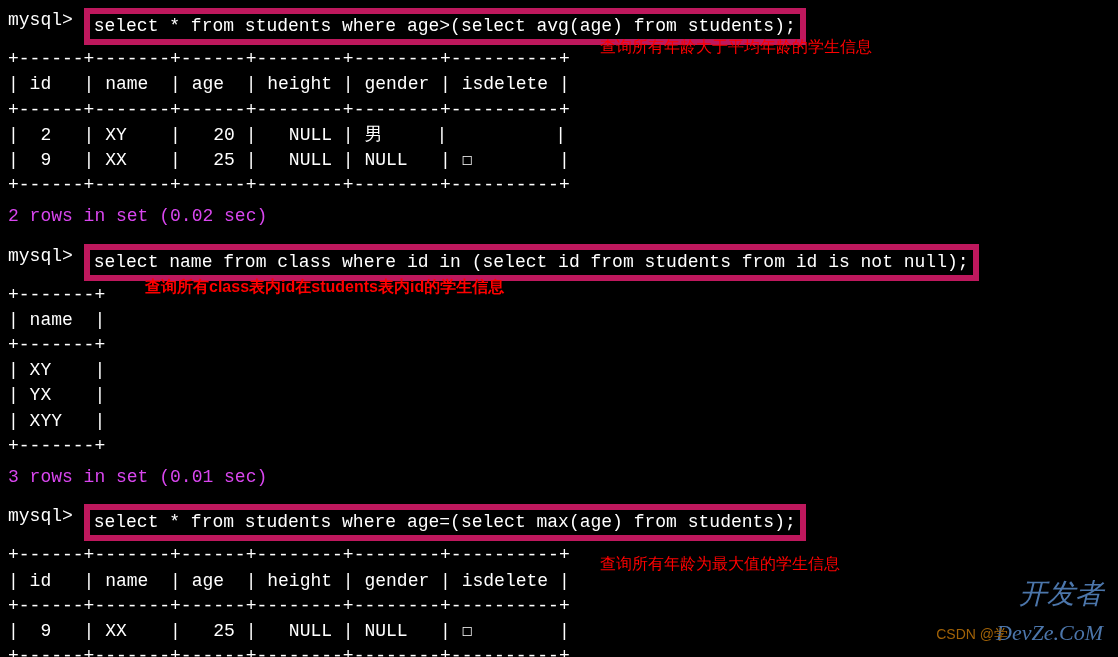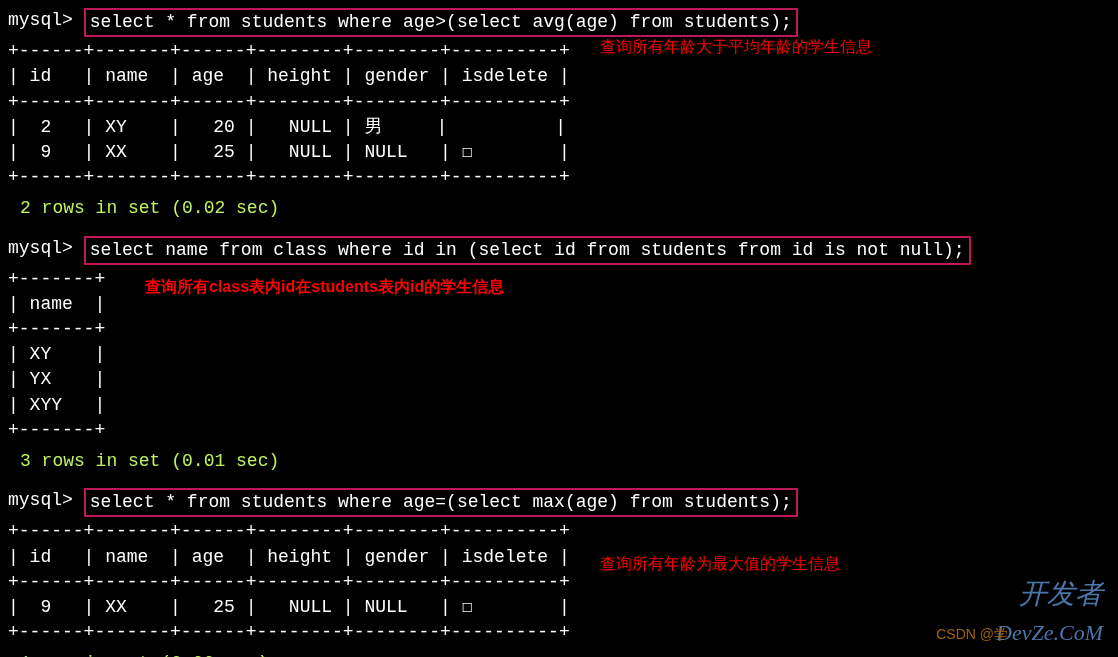--- a/index.html
+++ b/index.html
@@ -22,39 +22,39 @@
     .prompt-line {
       display: flex;
       align-items: flex-start;
       margin-bottom: 2px;
     }
     .prompt {
       color: #ffffff;
       white-space: pre;
     }
     .sql-boxed {
-      border: 2px solid #be185d;
+      border: 6px solid #be185d;
       padding: 0 4px;
       color: #ffffff;
       white-space: pre;
       display: inline-block;
     }
     .separator {
       color: #ffffff;
       white-space: pre;
       letter-spacing: 0;
     }
     .table-row {
       color: #ffffff;
       white-space: pre;
     }
     .status {
-      color: #bef264;
+      color: #d946ef;
       white-space: pre;
-      margin: 6px 0 14px 12px;
+      margin: 6px 0 14px 0;
     }
     .annotation {
       color: #ff0000;
       font-family: 'Microsoft YaHei', sans-serif;
       font-size: 16px;
       position: absolute;
       text-align: center;
     }
     .annotation-bold {
       font-weight: bold;

